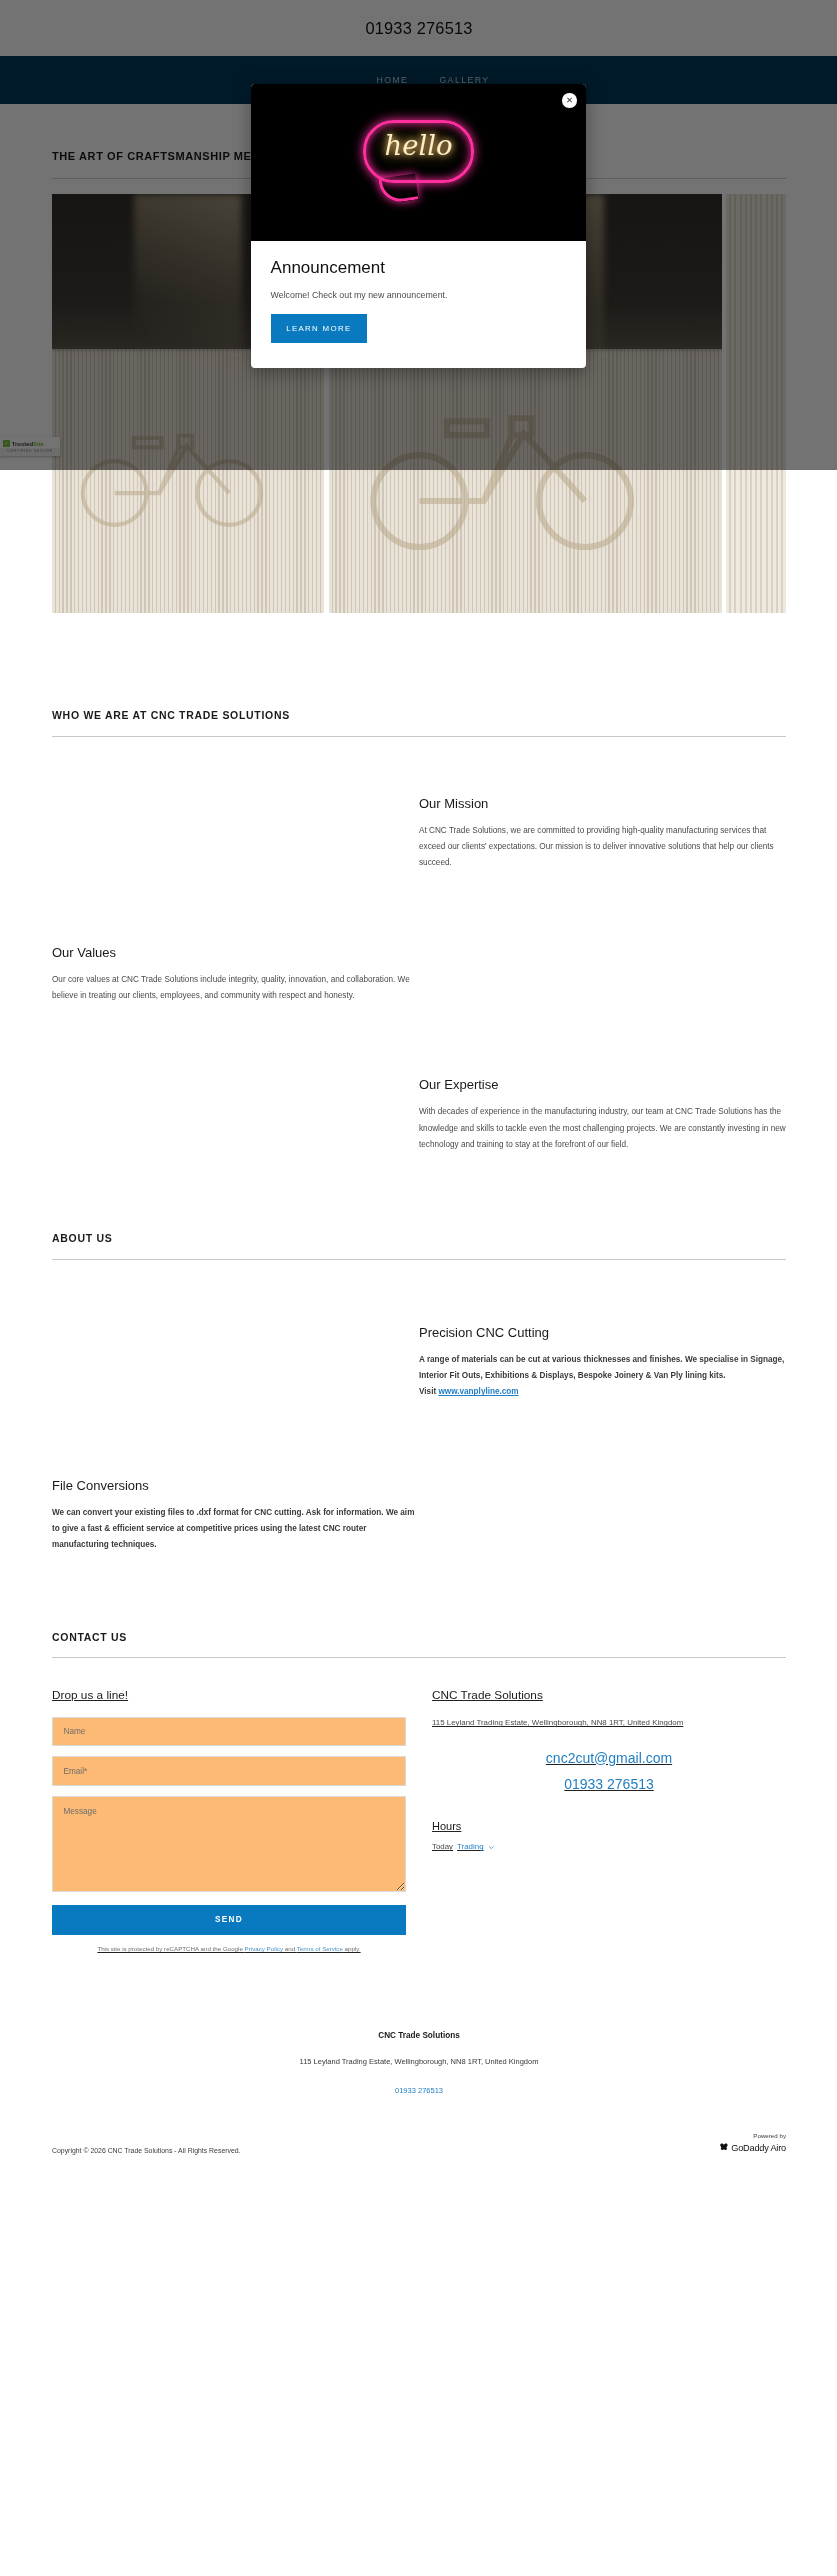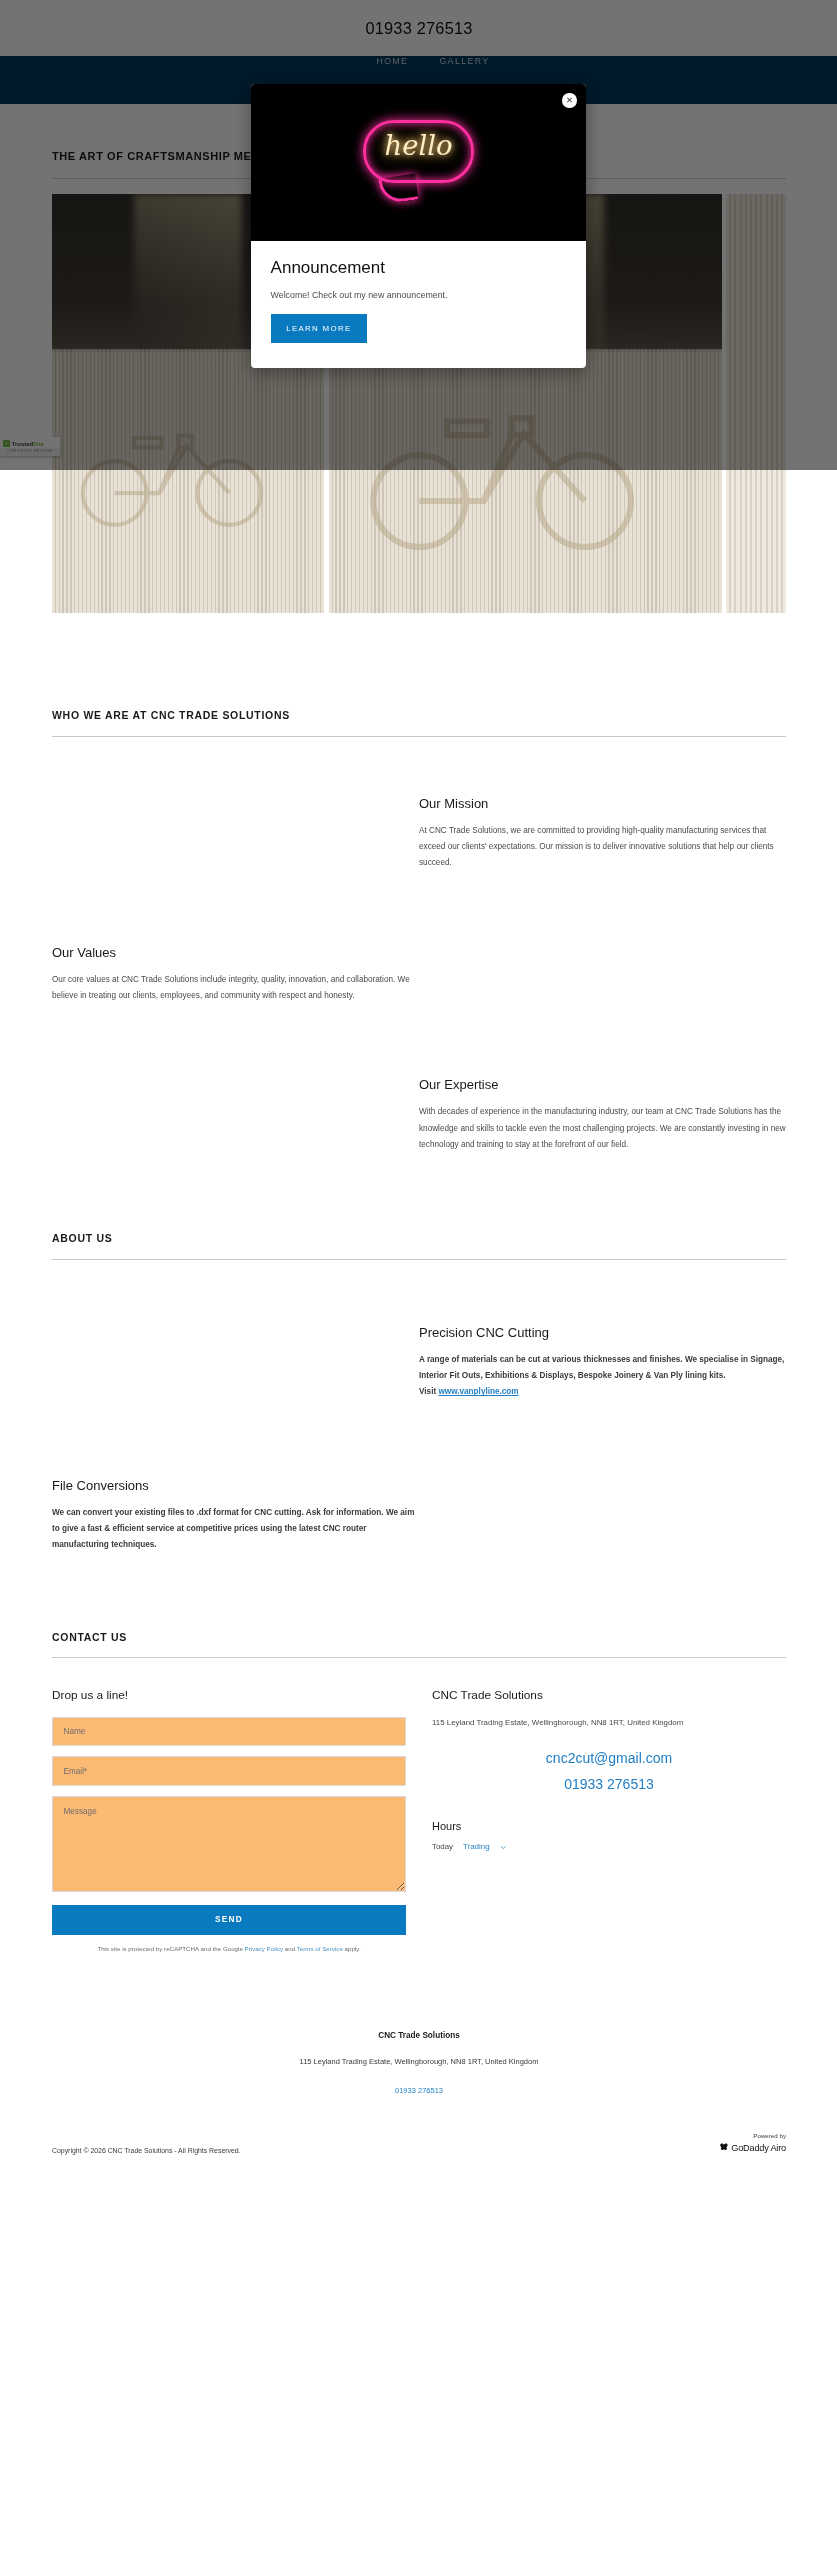--- a/index.html
+++ b/index.html
@@ -19,21 +19,21 @@
     height:56px; display:flex; align-items:center; justify-content:center;
     background:#ffffff;
   }
   .topbar-phone {
     font-size:16.4px; color:#111; letter-spacing:0.2px; text-decoration:none;
     font-weight:400;
   }
 
   
   .nav {
-    height:48px; background:#003a5d; display:flex; align-items:flex-start;
+    height:48px; background:#003a5d; display:flex; align-items:center;
     justify-content:center; gap:31px;padding-left:28px;
   }
   .nav a {
     color:#cfd9e0; font-size:8.8px; letter-spacing:1.4px;
     text-decoration:none; text-transform:uppercase;
   }
 
   
   .hero {
     padding:46px 52px 0 52px;
@@ -125,21 +125,21 @@
   }
   .recaptcha-note {
     margin-top:10.5px; text-align:center; font-size:6.2px; color:#6d6d6d;
   }
   .recaptcha-note a { color:#4a90c2; text-decoration:none; }
 
   .contact-co { font-size:11.8px; font-weight:400; color:#1a1a1a; margin:0 0 13px 0; }
   .contact-addr { font-size:7.9px; color:#4a4a4a; margin:0 0 14.4px 0; line-height:1.9; }
   .contact-link { display:block; font-size:14px; color:#1f7ec4; text-decoration:none; line-height:1.9;text-align:center; }
   .hours-title { font-size:11px; font-weight:400; color:#1a1a1a; margin:22px 0 10.5px 0; }
-  .hours-row { font-size:7.9px; color:#4a4a4a; display:flex; align-items:center; gap:10px; }
+  .hours-row { font-size:7.9px; color:#4a4a4a; display:flex; align-items:center; gap:4px; }
   .hours-status { color:#1f7ec4; }
   .chev { width:6.5px; height:6.5px; display:inline-block; }
 
   
   .footer { padding:39px 52px 0 52px; text-align:center; }
   .footer-name { font-size:8.2px; font-weight:700; color:#1a1a1a; margin:0 0 17px 0; }
   .footer-addr { font-size:7.5px; color:#3a3a3a; margin:0 0 17px 0; }
   .footer-phone { font-size:7.5px; color:#1f7ec4; text-decoration:none; }
   .footer-bottom {
     display:flex; align-items:flex-end; justify-content:space-between;
@@ -324,21 +324,21 @@
         <p class="blk-body bold">We can convert your existing files to .dxf format for CNC cutting. Ask for information. We aim to give a fast &amp; efficient service at competitive prices using the latest CNC router manufacturing techniques.</p>
       </div>
       <div class="col"></div>
     </div>
   </div>
 
   <div class="section" style="padding-top:77px;">
     <h2 class="sec-title">CONTACT US</h2>
     <div class="sec-rule"></div>
 
-    <div class="contact-grid" style="margin-top:30px;">
+    <div class="contact-grid" style="margin-top:30px;text-decoration:underline;">
       <div class="contact-left">
         <h3 class="drop-title">Drop us a line!</h3>
         <input class="field" type="text" placeholder="Name" style="">
         <input class="field" type="email" placeholder="Email*" style="">
         <textarea class="field" placeholder="Message" style=""></textarea>
         <button class="send-btn">SEND</button>
         <div class="recaptcha-note">
           <span>This site is protected by reCAPTCHA and the Google </span><a href="#">Privacy Policy</a><span> and </span><a href="#">Terms of Service</a><span> apply.</span>
         </div>
       </div>

